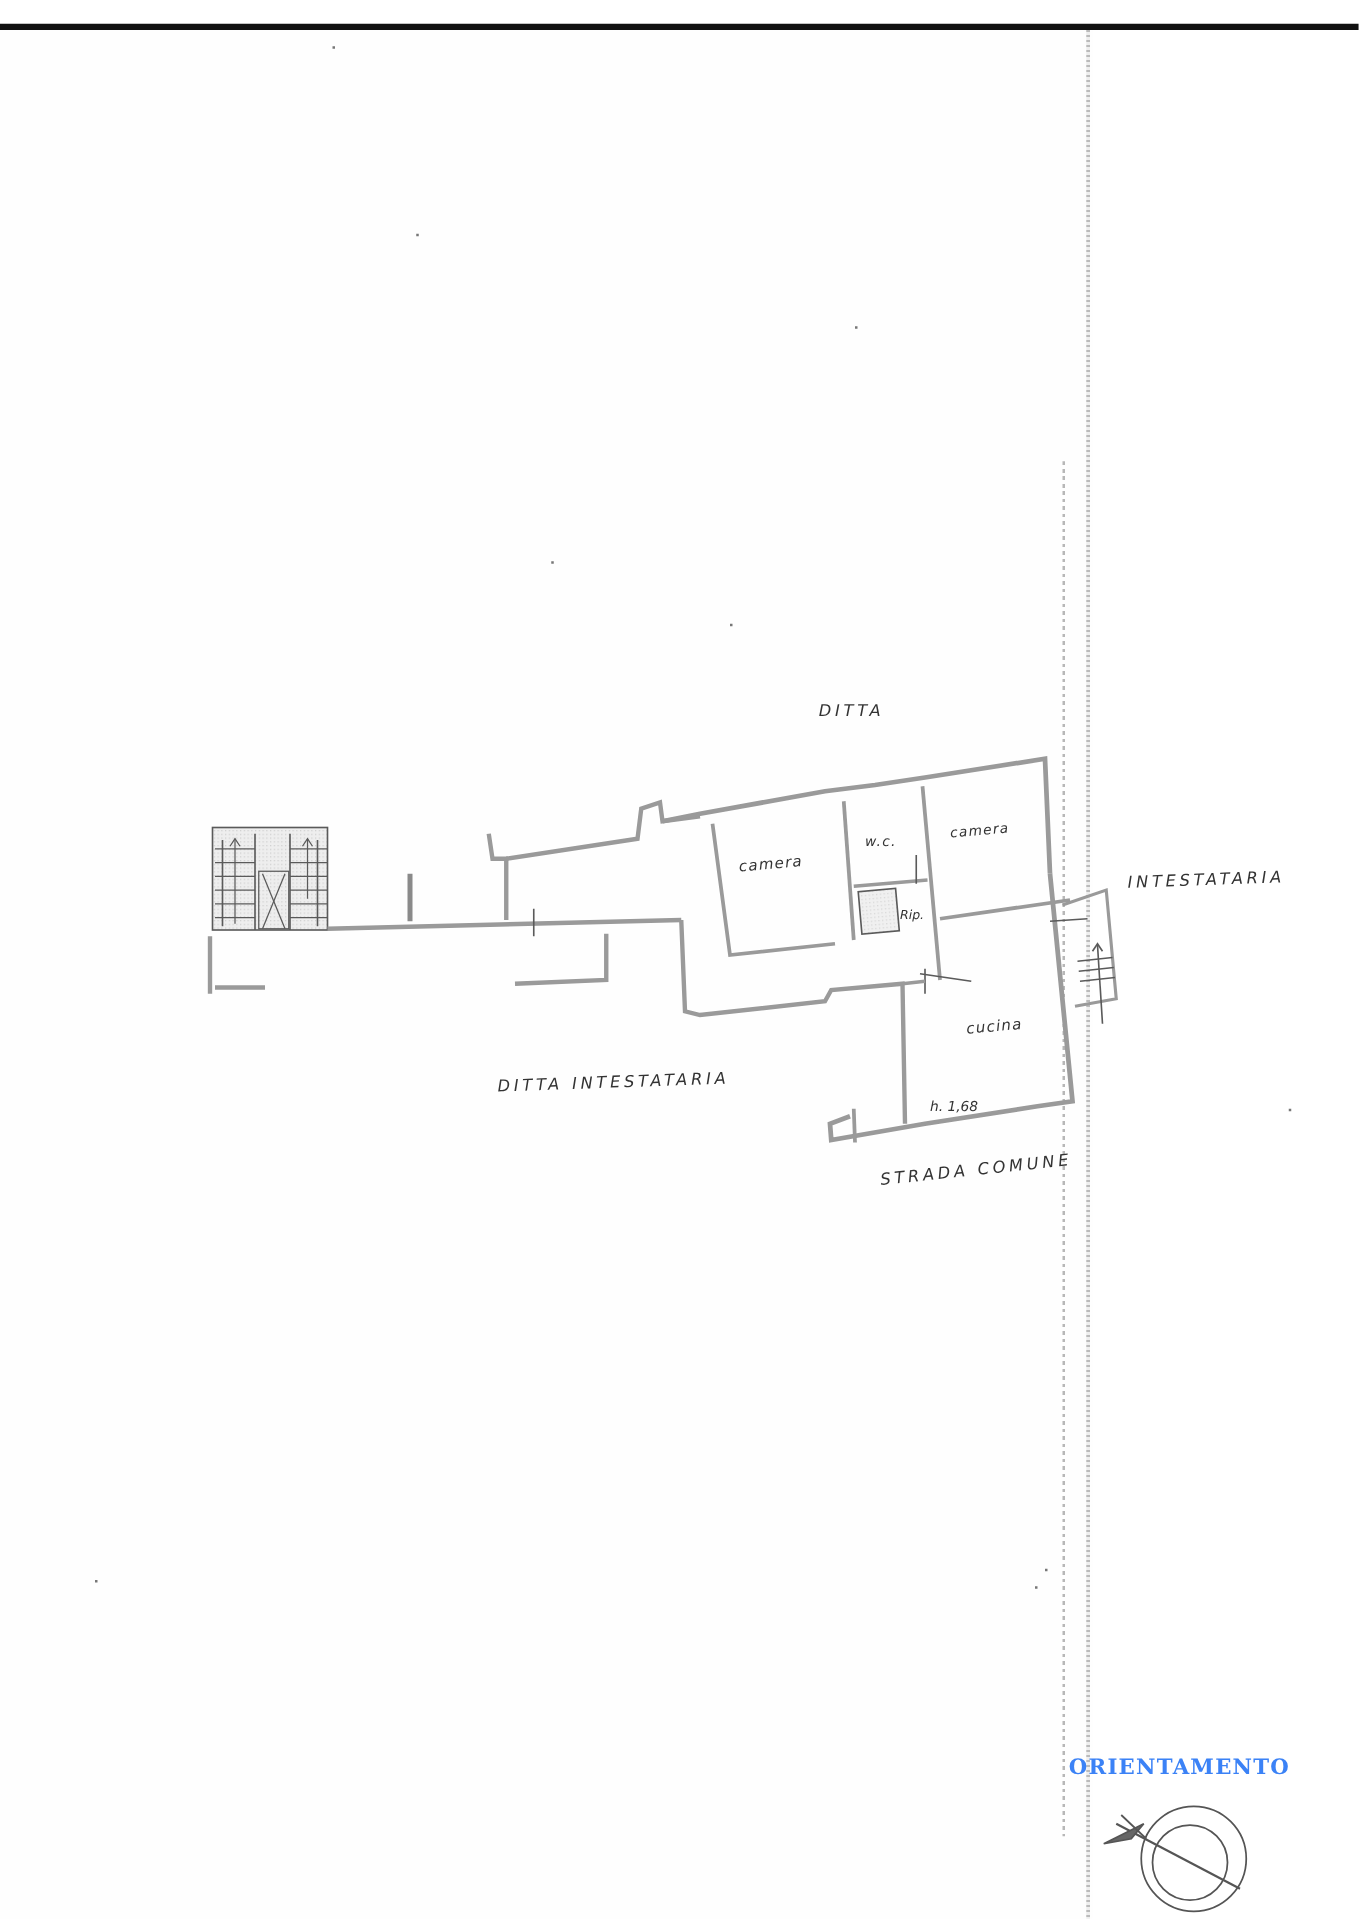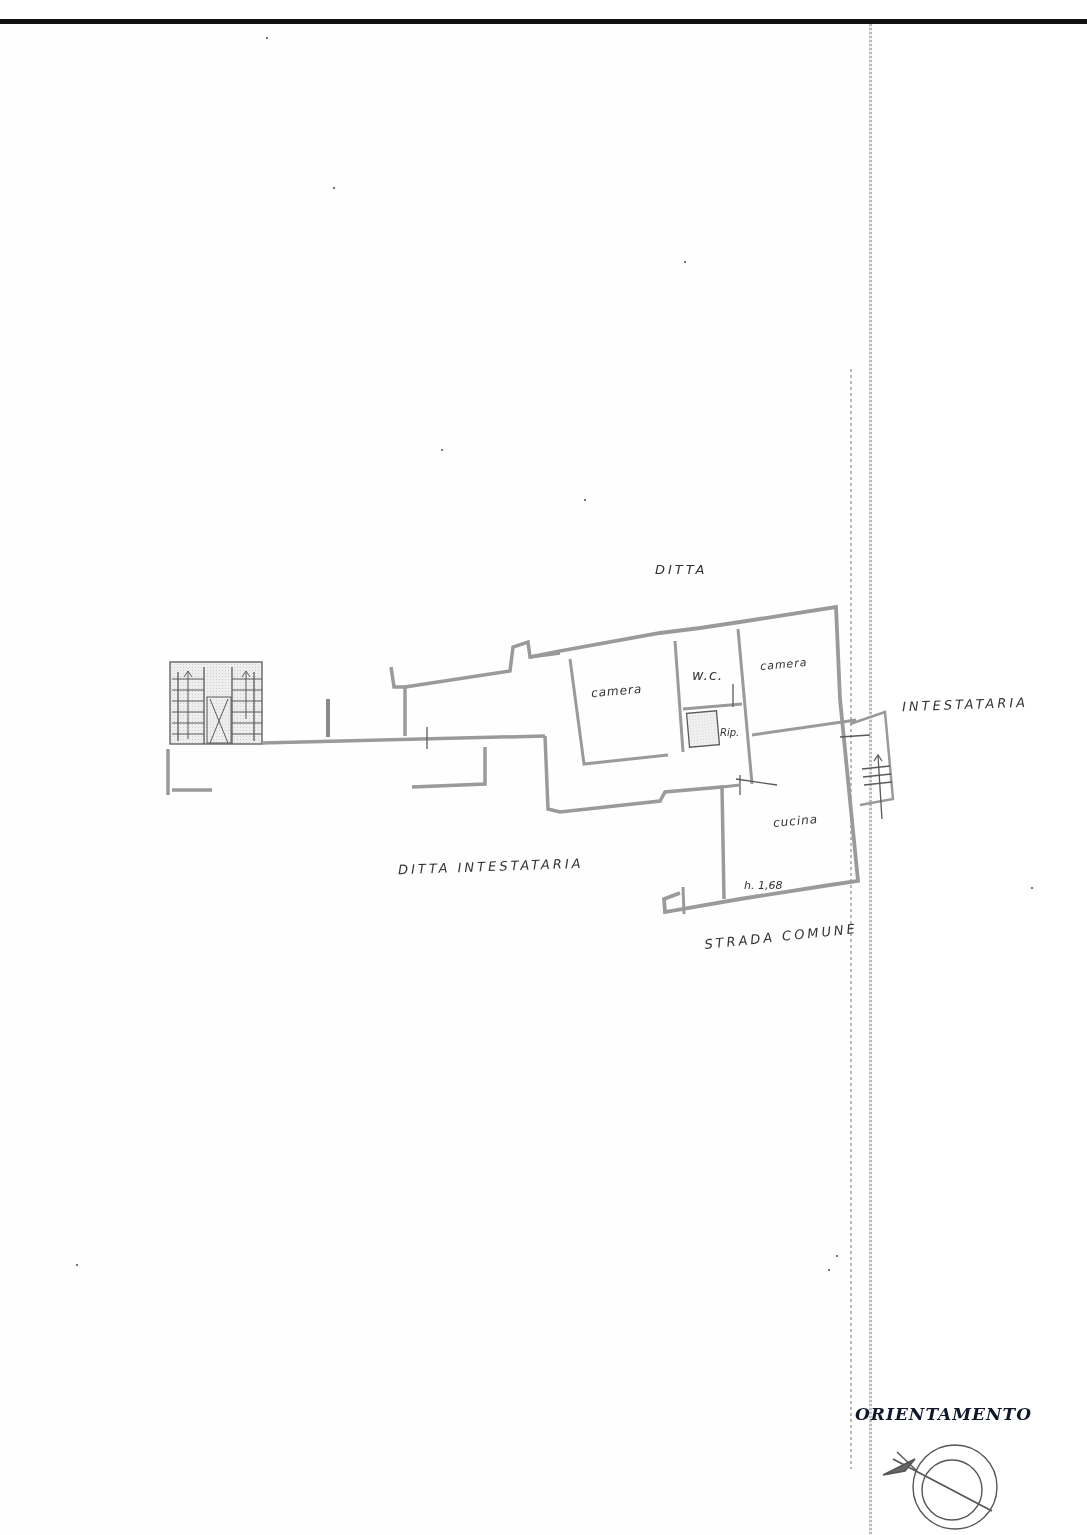--- a/index.html
+++ b/index.html
@@ -10,21 +10,21 @@
   .right-edge { position: absolute; top: 5px; right: 2px; width: 3px; height: 1530px;
                 background: repeating-linear-gradient(180deg, #bbb 0 2px, #eee 2px 4px); }
   .right-edge-inner { position: absolute; top: 350px; right: 22px; width: 2px; height: 1100px;
                 background: repeating-linear-gradient(180deg, #888 0 3px, transparent 3px 6px); opacity: .6; }
   svg.plan { position: absolute; left: 0; top: 0; }
   .lbl { position: absolute; font-family: "DejaVu Sans", sans-serif; font-style: italic;
          color: #333; letter-spacing: 3px; font-size: 13px; white-space: nowrap; }
   .room { position: absolute; font-family: "DejaVu Sans", sans-serif; font-style: italic;
           color: #333; font-size: 12px; white-space: nowrap; letter-spacing: 1px; }
   .orient { position: absolute; left: 855px; top: 1385px; font-family: "DejaVu Serif", serif;
-            font-style: italic; font-weight: bold; font-size: 17px; letter-spacing: 1px; color: #0f172a; }
+            font-weight: bold; font-size: 17px; letter-spacing: 1px; color: #3b82f6; }
   .dot { position: absolute; width: 2px; height: 2px; background: #777; }
 </style>
 </head>
 <body>
 
 <div class="page">
   <div class="top-border"></div>
   <div class="right-edge"></div>
   <div class="right-edge-inner"></div>
 
@@ -120,20 +120,20 @@
       <line x1="897" y1="1433" x2="917" y2="1452"></line>
     </g>
   </svg>
 
   <div class="lbl" style="left:655px;top:543px">DITTA</div>
   <div class="lbl" style="left:902px;top:678px;transform:rotate(-2deg)">INTESTATARIA</div>
   <div class="lbl" style="left:398px;top:840px;transform:rotate(-2deg)">DITTA  INTESTATARIA</div>
   <div class="lbl" style="left:704px;top:910px;transform:rotate(-6deg)">STRADA COMUNE</div>
 
   <div class="room" style="left:591px;top:665px;transform:rotate(-5deg)">camera</div>
-  <div class="room" style="left:692px;top:648px;font-size:14px">w.c.</div>
+  <div class="room" style="left:692px;top:648px;font-size:11px">w.c.</div>
   <div class="room" style="left:720px;top:708px;font-size:10px;letter-spacing:0">Rip.</div>
   <div class="room" style="left:760px;top:639px;transform:rotate(-5deg);font-size:11px">camera</div>
   <div class="room" style="left:773px;top:795px;transform:rotate(-5deg)">cucina</div>
   <div class="room" style="left:744px;top:860px;font-size:11px;letter-spacing:0">h. 1,68</div>
 
   <div class="orient">ORIENTAMENTO</div>
 </div>
 
 </body></html>

